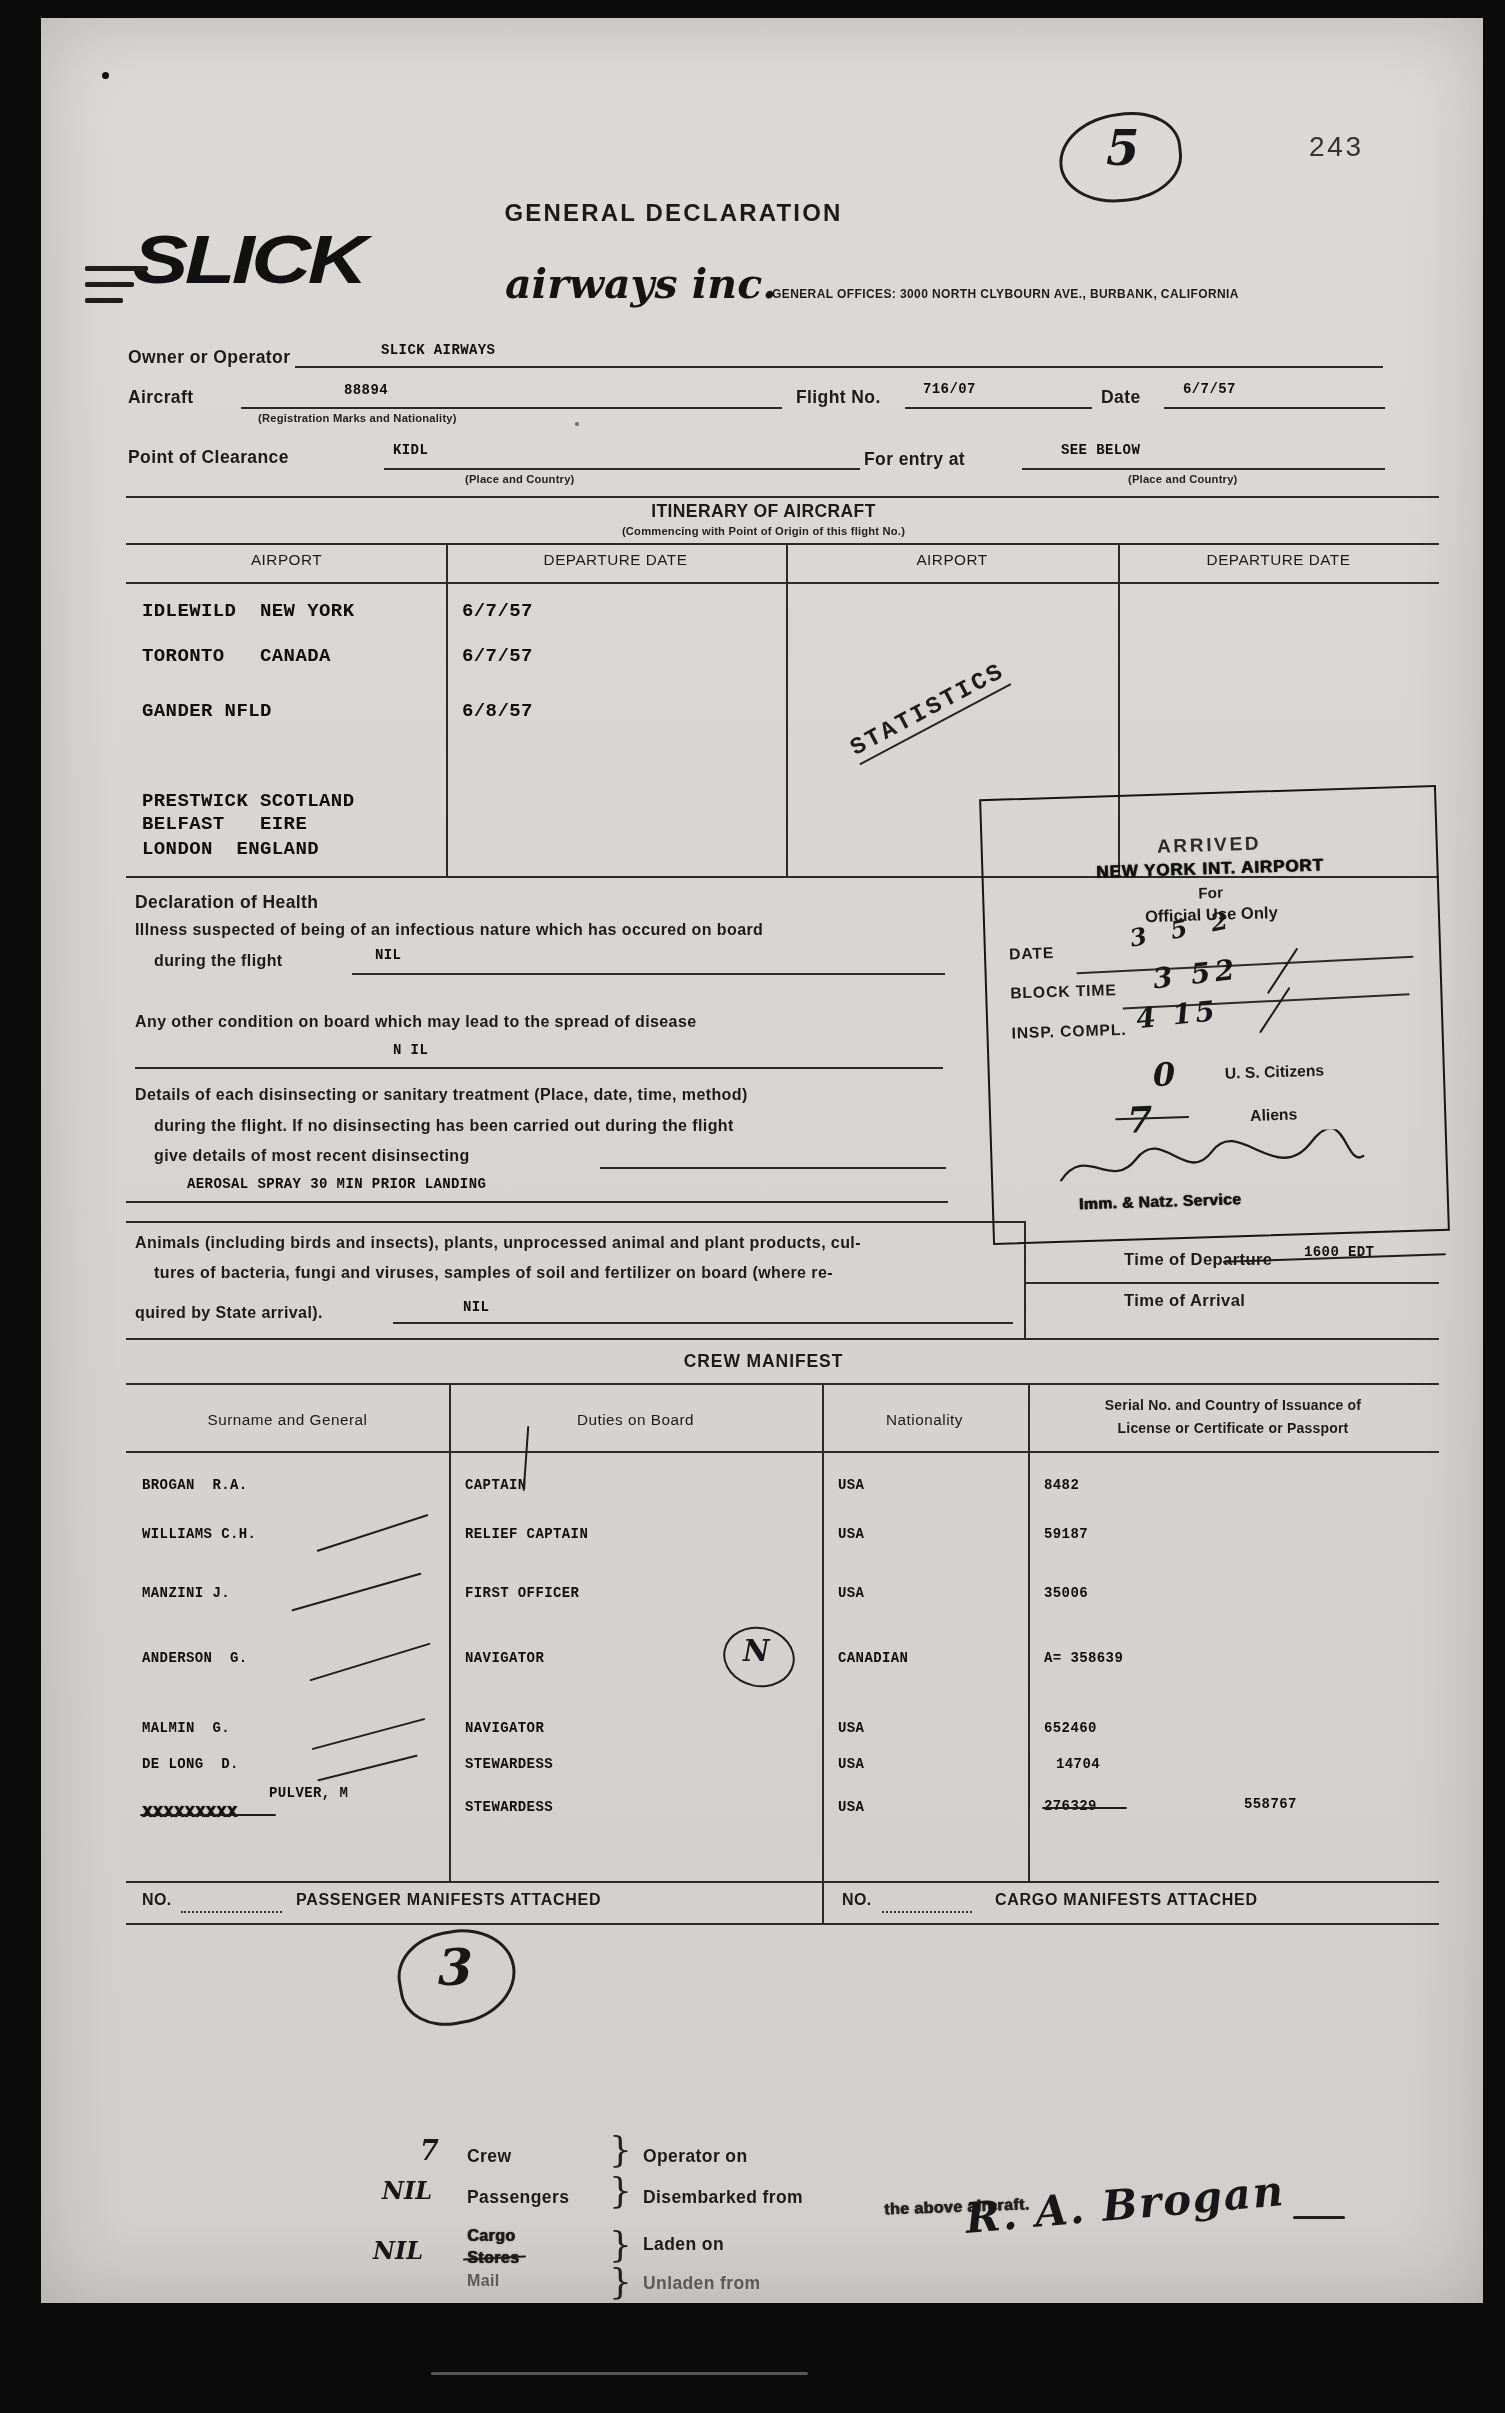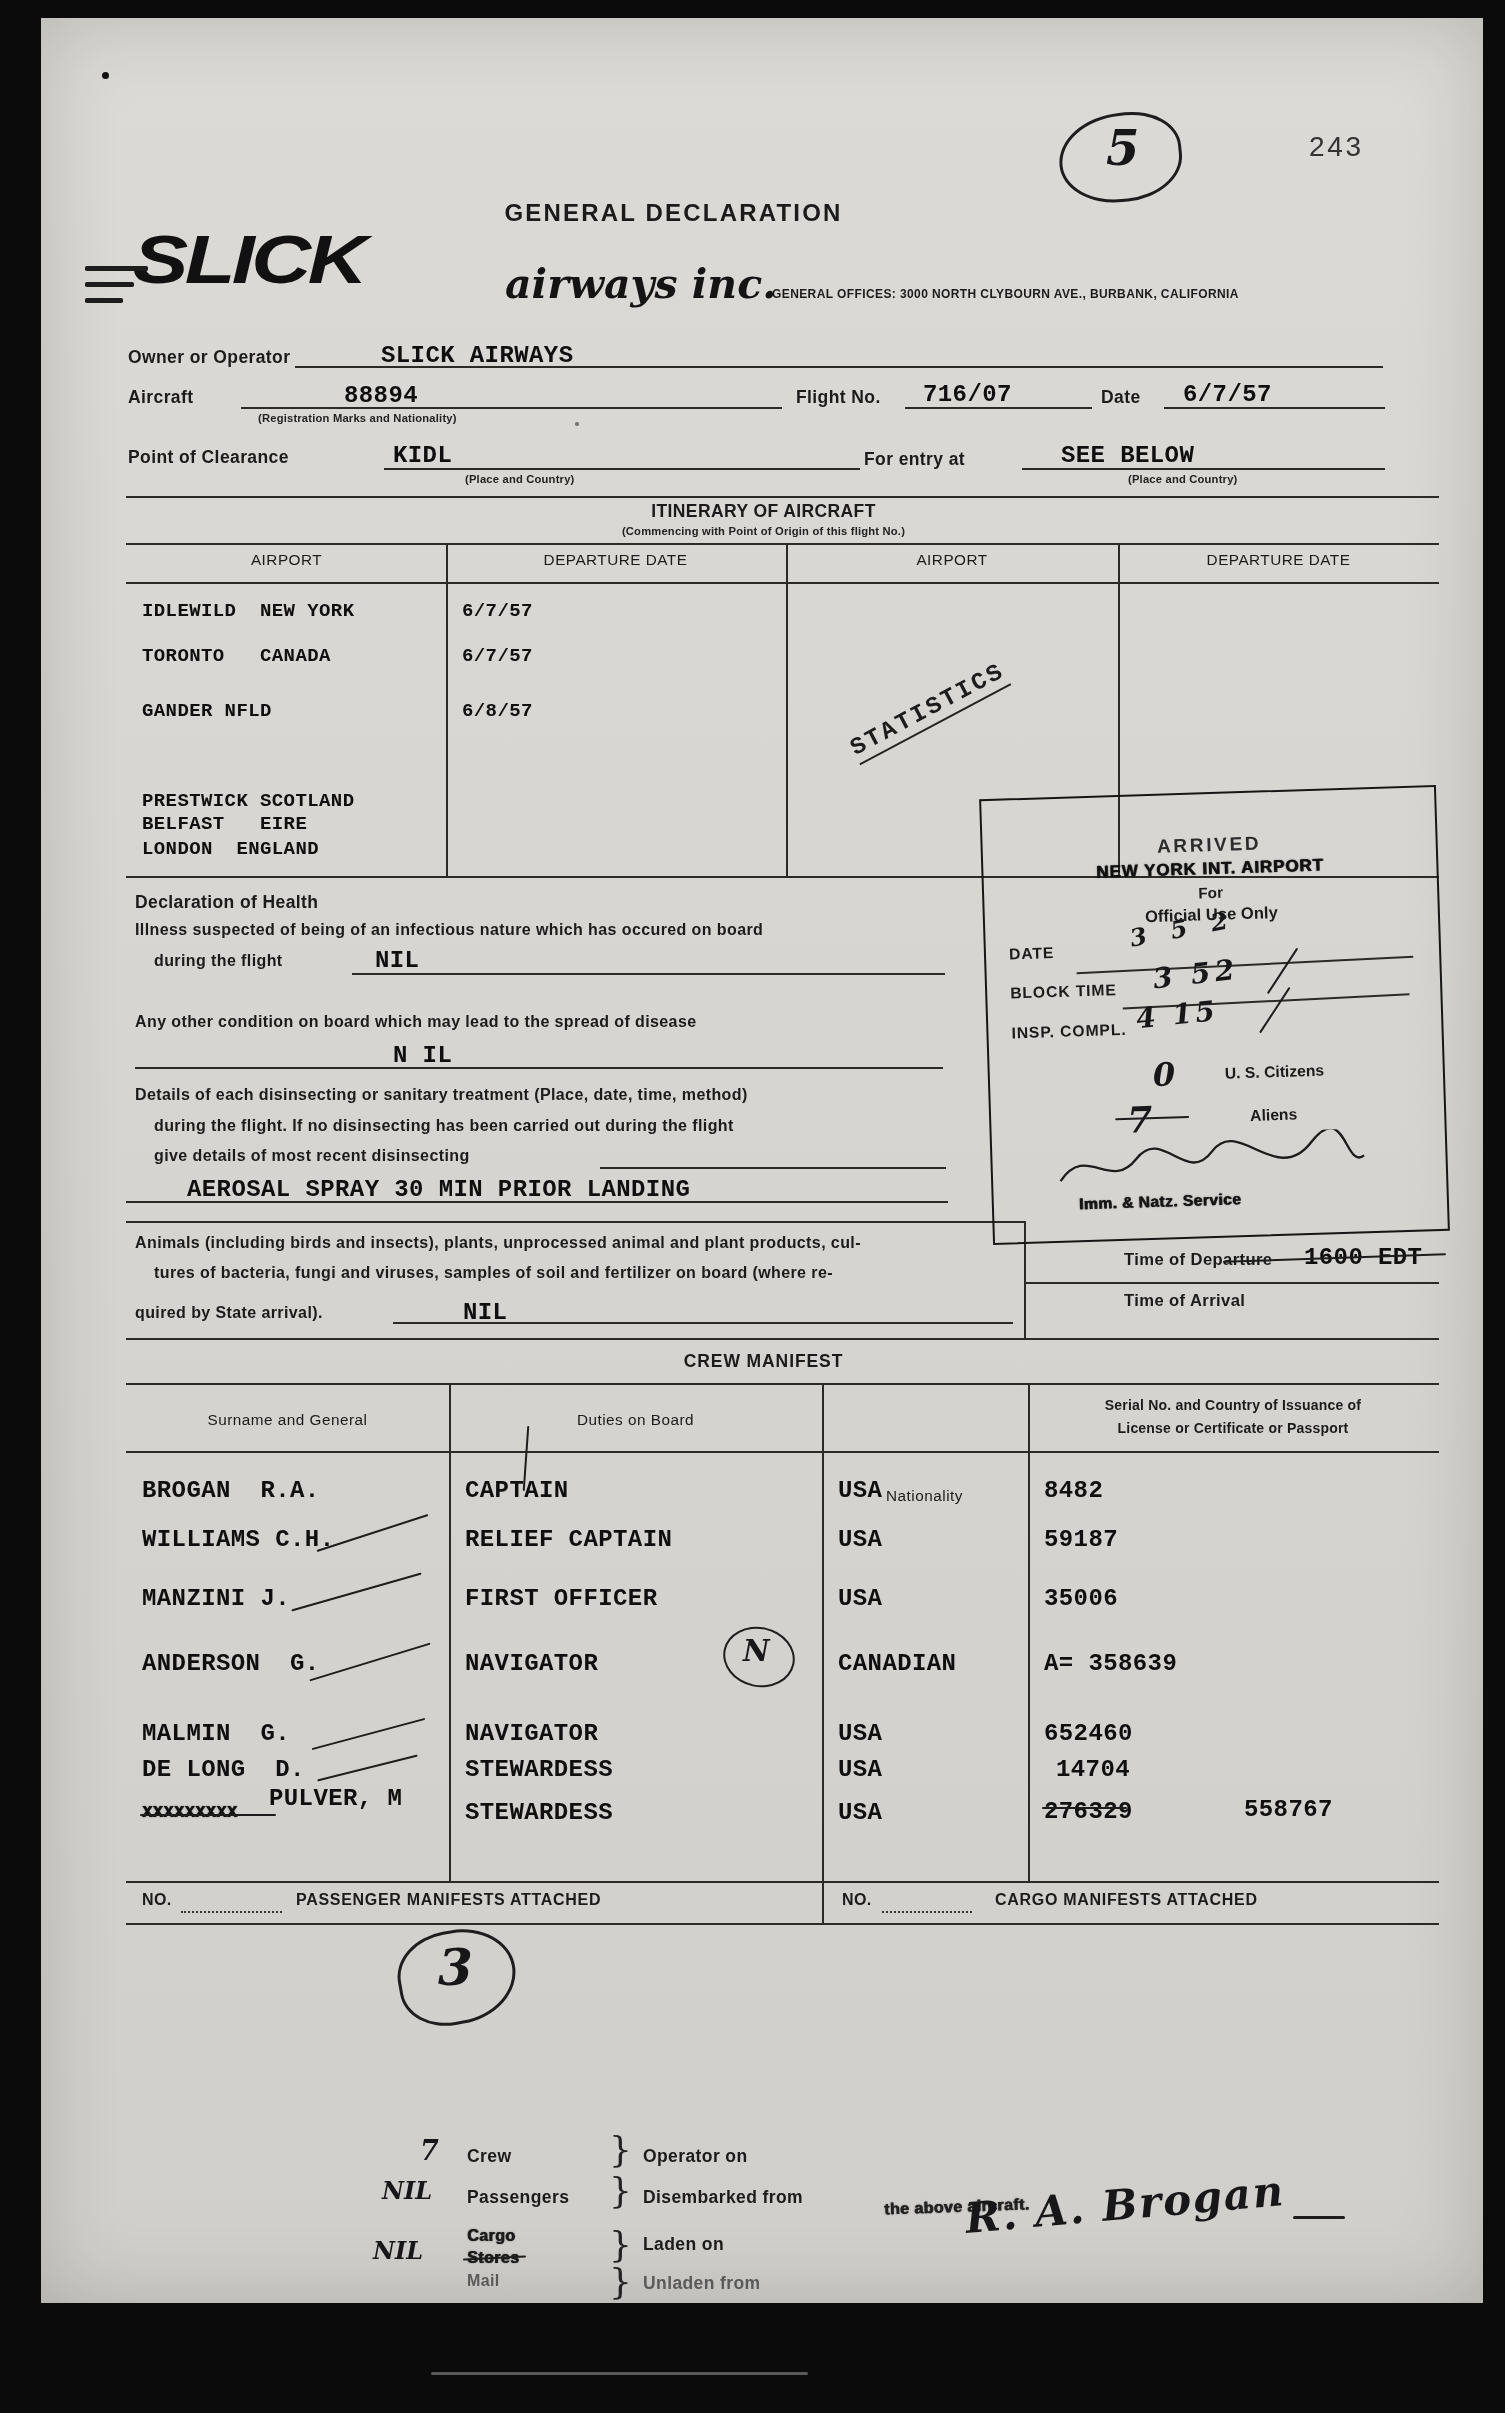--- a/index.html
+++ b/index.html
@@ -7,21 +7,21 @@
   .scan{position:absolute;inset:0}
   .paper{position:absolute;left:41px;top:18px;width:1442px;height:2285px;
          background:linear-gradient(180deg,#dbdad6 0%,#d6d5d1 45%,#d0cfcb 100%);
          box-shadow:inset 0 0 81px rgba(0,0,0,.16)}
   .t{position:absolute;white-space:nowrap;color:#1b1b1b}
   .lbl{font-weight:bold;font-size:17.5px;letter-spacing:0.4px}
   .lblsm{font-weight:bold;font-size:16px;letter-spacing:0.4px}
   .sub{font-weight:bold;font-size:11.2px;color:#222;letter-spacing:0.2px}
   .hdr{font-weight:normal;font-size:15.3px;letter-spacing:0.5px}
   .hdrsm{font-weight:bold;font-size:14px;letter-spacing:0.2px}
-  .typed{font-family:"Liberation Mono","DejaVu Sans Mono",monospace;font-weight:bold;font-size:24px;color:#0f0f0f;white-space:pre;letter-spacing:0.4px}
+  .typed{font-family:"Liberation Mono","DejaVu Sans Mono",monospace;font-weight:bold;font-size:14px;color:#0f0f0f;white-space:pre;letter-spacing:0.4px}
   .typed-lg{font-size:19px}
   .hand{font-family:"DejaVu Serif",serif;font-style:italic;color:#17171a;font-weight:bold}
   .center{text-align:center}
   .rule{position:absolute;background:#2a2a27;height:1.6px}
   .rule2{height:2.2px}
   .vrule{position:absolute;background:#2a2a27;width:1.6px}
   .stroke{position:absolute;background:#1d1d1d;height:2.2px;border-radius:1.8px}
   .dotline{position:absolute;border-bottom:2.2px dotted #333;height:0}
   .circle{position:absolute;border:3.1px solid #1e1e1e;border-radius:50%}
   .smudge{text-shadow:0.9px 0 0 rgba(10,10,10,.8),0 0 1.8px rgba(20,20,20,.5)}
@@ -165,21 +165,21 @@
     <svg style="position:absolute;left:63px;top:339px" width="314" height="63" viewBox="0 0 350 70">
       <path d="M5 48 C 35 6, 60 62, 90 26 S 145 58, 175 20 S 245 62, 285 14 S 322 46, 344 30" fill="none" stroke="#1c1c1c" stroke-width="2.6"></path>
     </svg>
     <div class="t smudge" style="left:85px;top:397px;font-weight:900;font-size:15.7px;letter-spacing:0.4px;color:#141414">Imm. &amp; Natz. Service</div>
   </div>
 
   <div class="t lbl center" style="left:449px;top:1351px;width:629px;letter-spacing:0.9px">CREW MANIFEST</div>
   <div class="rule rule2" style="left:126px;top:1383px;width:1313px"></div>
   <div class="t hdr center" style="left:126px;top:1411px;width:323px">Surname and General</div>
   <div class="t hdr center" style="left:449px;top:1411px;width:373px">Duties on Board</div>
-  <div class="t hdr center" style="left:822px;top:1487px;width:205px">Nationality</div>
+  <div class="t hdr center" style="left:822px;top:1411px;width:205px">Nationality</div>
   <div class="t hdrsm center" style="left:1028px;top:1397px;width:410px">Serial No. and Country of Issuance of</div>
   <div class="t hdrsm center" style="left:1028px;top:1420px;width:410px">License or Certificate or Passport</div>
   <div class="rule" style="left:126px;top:1451px;width:1313px"></div>
   <div class="vrule" style="left:449px;top:1383px;height:498px"></div>
   <div class="vrule" style="left:822px;top:1383px;height:498px"></div>
   <div class="vrule" style="left:1028px;top:1383px;height:498px"></div>
 
   <div class="t typed" style="left:142px;top:1477px">BROGAN  R.A.</div>
   <div class="t typed" style="left:465px;top:1477px">CAPTAIN</div>
   <div class="t typed" style="left:838px;top:1477px">USA</div>

